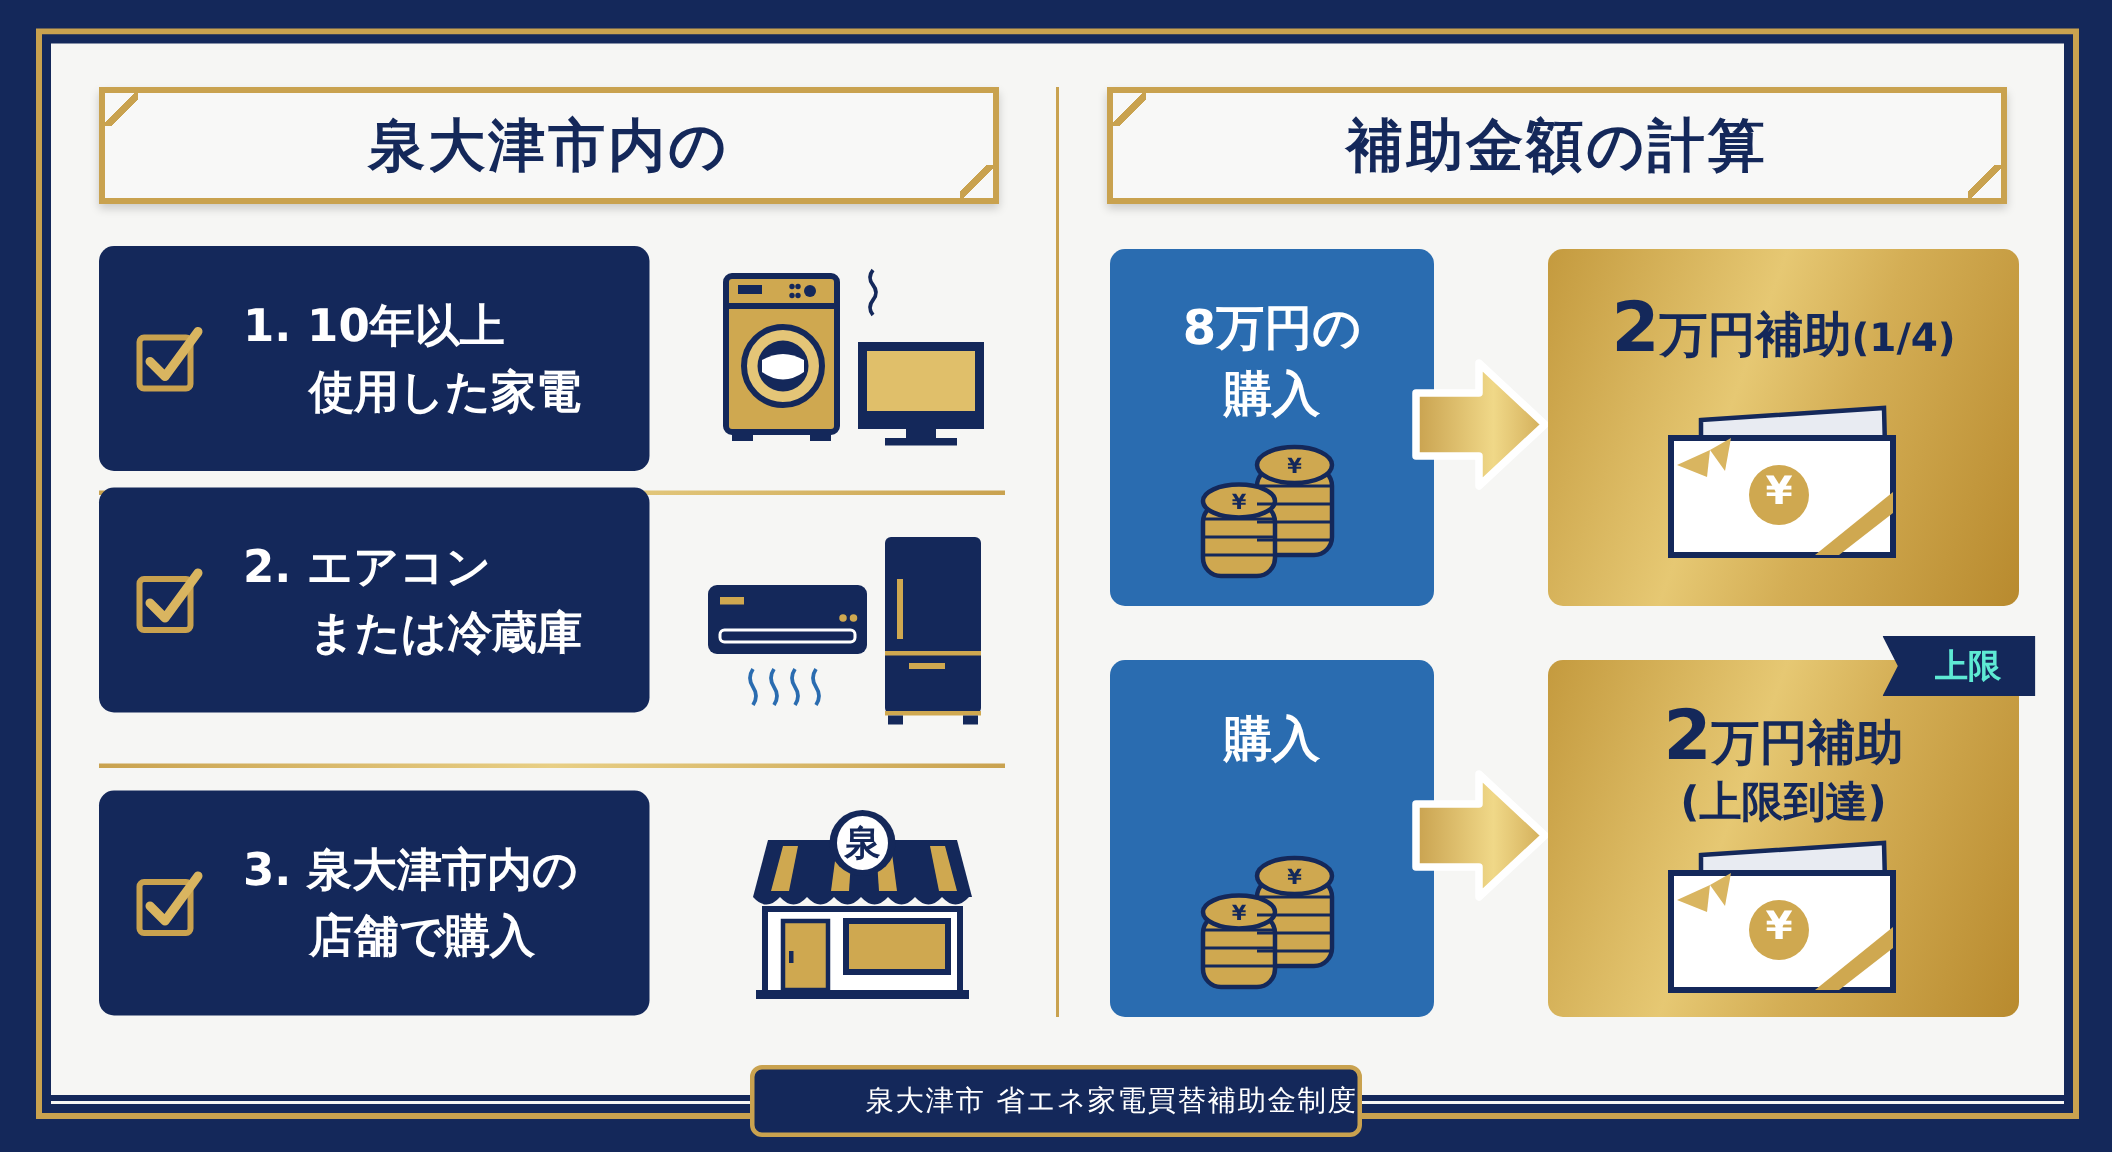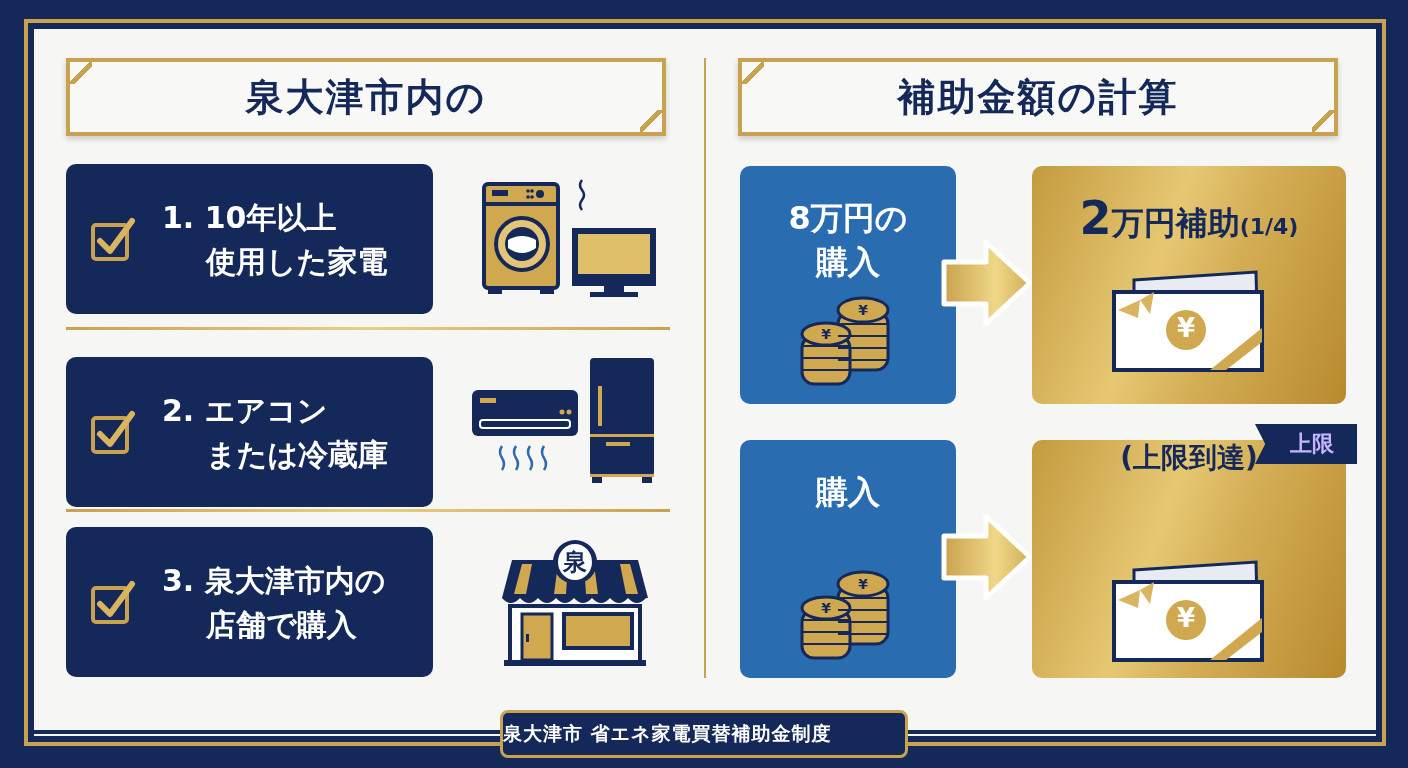--- a/index.html
+++ b/index.html
@@ -65,36 +65,36 @@
   .purchase-card .coins { position: absolute; left: 60px; bottom: 16px; }
   .arrow { position: absolute; left: 940px; width: 94px; height: 90px; }
   .result-card {
     position: absolute; left: 1032px; width: 314px; height: 238px;
     border-radius: 10px;
     background: linear-gradient(110deg, #c49a3e 0%, #e6c873 40%, #d4ae55 60%, #b88a2e 100%);
     color: #14285a; font-weight: bold; text-align: center;
   }
   .result-card .rtext { font-size: 32px; line-height: 44px; }
   .result-card .big { font-size: 46px; }
-  .result-card .small { font-size: 22px; }
+  .result-card .small { font-size: 26px; }
   .result-card .voucher { position: absolute; left: 78px; }
   .cap-badge {
     position: absolute; left: 1255px; top: 424px; width: 102px; height: 40px;
-    background: #14285a; color: #c4b5fd; font-weight: bold; font-size: 22px;
+    background: #14285a; color: #5eead4; font-weight: bold; font-size: 22px;
     display: flex; align-items: center; justify-content: center; padding-left: 12px;
     clip-path: polygon(0 0, 100% 0, 100% 100%, 88% 100%, 88% 115%, 0 100%, 10% 50%);
   }
   .footer-band {
     position: absolute; left: 34px; top: 730px; width: 1342px; height: 4px; background: #14285a;
   }
   .footer-plate {
     position: absolute; left: 500px; top: 710px; width: 408px; height: 48px;
     background: #14285a; border: 3px solid #c9a24f; border-radius: 8px;
-    color: #fff; font-weight: bold; font-size: 19px;
-    display: flex; align-items: center; justify-content: flex-start; letter-spacing: 1px;
+    color: #fff; font-weight: normal; font-size: 19px;
+    display: flex; align-items: center; justify-content: flex-end; letter-spacing: 1px;
   }
 </style>
 </head>
 <body>
 
 <div class="outer-gold"></div>
 <div class="inner-navy"></div>
 <div class="canvas"></div>
 
 <div class="section-header" style="left:66px; top:58px; width:600px;">
@@ -138,21 +138,21 @@
     <rect x="58" y="110" width="14" height="6" fill="#14285a"></rect>
   <path d="M100 2 q-4 5 0 10 q4 5 0 10 q-4 5 0 10" fill="none" stroke="#14285a" stroke-width="2.5"></path>
   <rect x="90" y="50" width="84" height="58" fill="#14285a"></rect>
   <rect x="96" y="56" width="72" height="40" fill="#e0bf6a"></rect>
   <rect x="122" y="108" width="20" height="6" fill="#14285a"></rect>
   <rect x="108" y="114" width="48" height="5" fill="#14285a"></rect>
 </svg>
 
 <div class="hdivider" style="top:327px;"></div>
 
-<div class="check-card" style="top:357px;">
+<div class="check-card" style="top:325px;">
   <svg class="checkbox" viewBox="0 0 48 48">
     <rect x="3" y="10" width="34" height="34" rx="3" fill="none" stroke="#c9a24f" stroke-width="4"></rect>
     <path d="M10 26 L20 36 L42 6" fill="none" stroke="#d9b560" stroke-width="6" stroke-linecap="round" stroke-linejoin="round"></path>
   </svg>
   <div class="check-text" style="top:32px;">
     <span>2.</span>
     <span>エアコン</span>
     <span class="line2">または冷蔵庫</span>
   </div>
 </div>
@@ -278,20 +278,23 @@
   <defs>
     <linearGradient id="ag2" x1="0" x2="1">
       <stop offset="0" stop-color="#c9a24f"></stop>
         <stop offset="0.6" stop-color="#f0d888"></stop>
         <stop offset="1" stop-color="#d2ad58"></stop>
     </linearGradient>
   </defs>
   <path d="M4 24 L46 24 L46 4 L90 45 L46 86 L46 66 L4 66 Z" fill="url(#ag2)" stroke="#fff" stroke-width="5" stroke-linejoin="round"></path>
 </svg>
 <div class="result-card" style="top:440px;">
+  <div class="rtext" style="margin-top:28px;">
+    <span class="big">2</span><span>万円補助</span>
+  </div>
   <div class="rtext" style="font-size:28px; line-height:36px;">(上限到達)</div>
   <div class="voucher" style="top:120px;">
     <svg width="156" height="104" viewBox="0 0 156 104">
       <path d="M24 10 L146 2 L148 80 L24 80 Z" fill="#e8ebf2" stroke="#14285a" stroke-width="3"></path>
       <rect x="4" y="22" width="148" height="78" fill="#fff" stroke="#14285a" stroke-width="4"></rect>
       <path d="M100 100 L152 58 L152 72 L116 100 Z" fill="#cfa850"></path>
       <path d="M8 40 L30 30 L28 48 Z" fill="#d9b560"></path>
       <path d="M30 30 L44 22 L40 44 Z" fill="#d9b560"></path>
       <circle cx="76" cy="60" r="20" fill="#cfa850"></circle>
     </svg>

